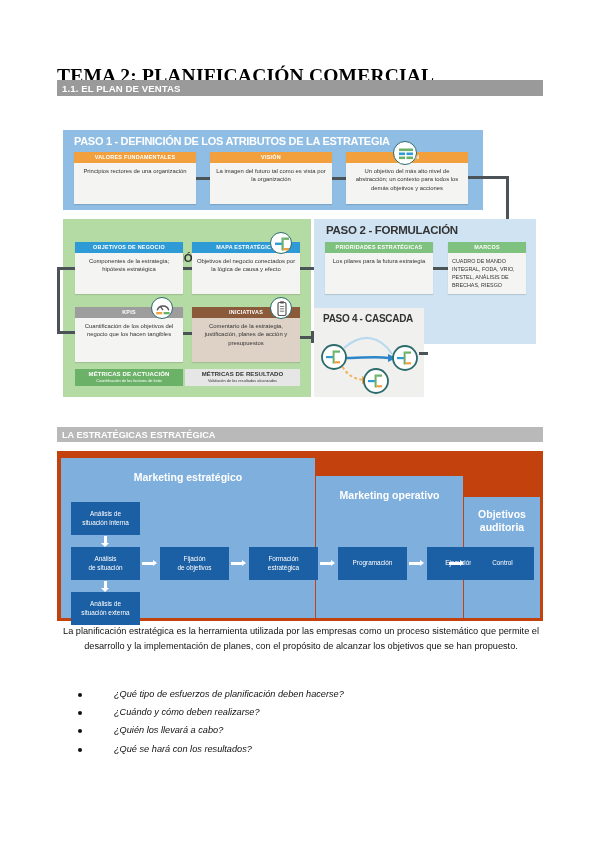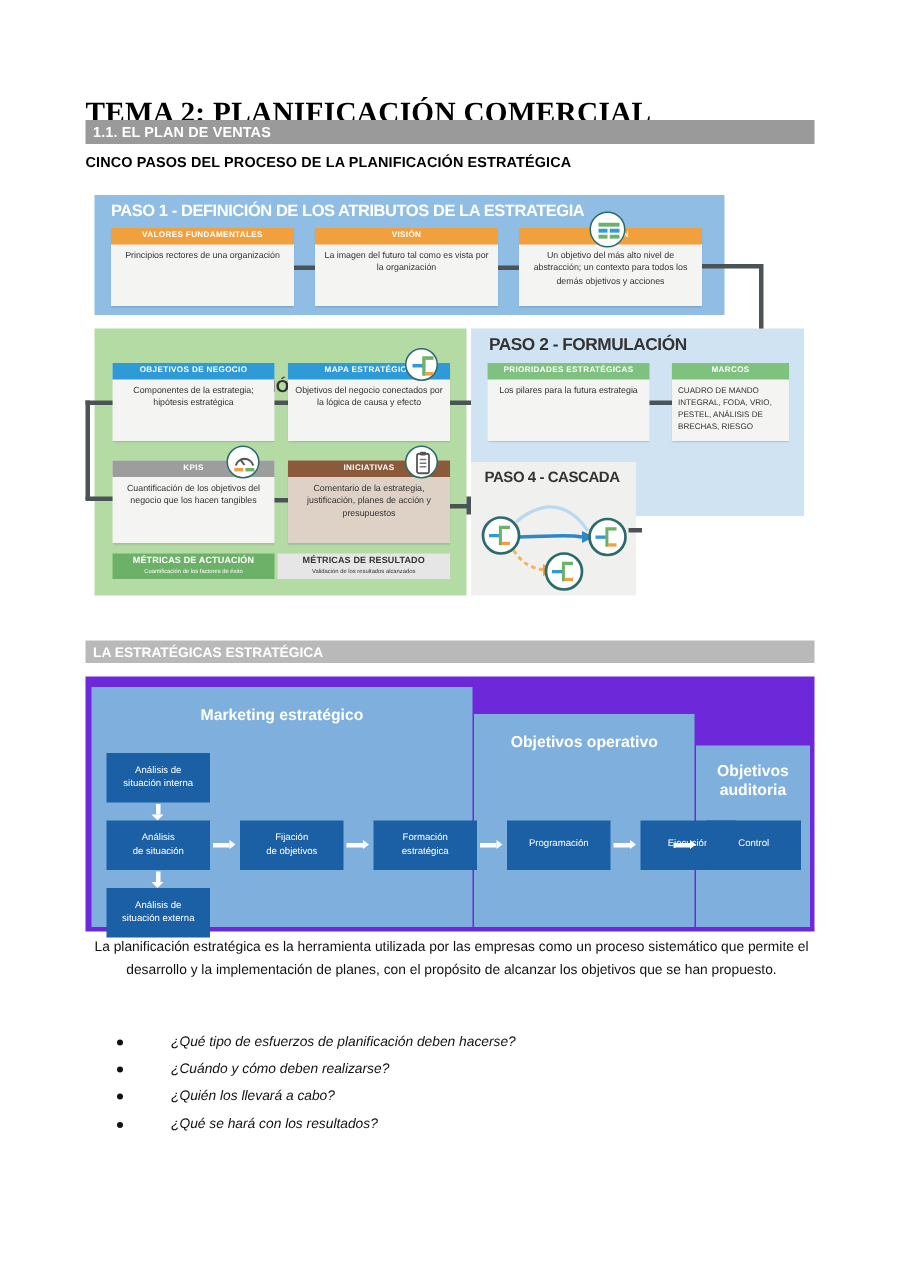--- a/index.html
+++ b/index.html
@@ -86,21 +86,21 @@
   .p5-list li{font-size:5.3px;line-height:1.5;color:#444;margin-bottom:1.5px;}
 
   
   .section-bar2{
     position:absolute;left:57px;top:427px;width:486px;height:15px;
     background:#b9b9b9;color:#fff;font-size:9.2px;font-weight:bold;
     display:flex;align-items:center;padding-left:5px;box-sizing:border-box;
   }
 
   
-  .dia2{position:absolute;left:57px;top:451px;width:486px;height:170px;background:#6d28d9;}
+  .dia2{position:absolute;left:57px;top:451px;width:486px;height:170px;background:#c2410c;}
   .band{position:absolute;background:#7fb0dd;box-sizing:border-box;}
   .band-lbl{
     position:absolute;text-align:center;color:#fff;font-weight:bold;
     font-size:10.5px;line-height:1.2;
   }
   .nbox{
     position:absolute;background:#1b5fa4;color:#fff;box-sizing:border-box;
     display:flex;align-items:center;justify-content:center;text-align:center;
     font-size:6.4px;line-height:1.4;padding:2px;
   }
@@ -124,21 +124,20 @@
   .bullets li{font-size:9.2px;line-height:1.0;color:#111;margin-bottom:9px;position:relative;padding-left:36px;}
   .bullets li .dot{position:absolute;left:0;top:3px;width:4px;height:4px;border-radius:50%;background:#111;}
 </style>
 </head>
 <body>
 
 <div class="page">
 
   <div class="doc-title">TEMA 2: PLANIFICACIÓN COMERCIAL</div>
   <div class="section-bar">1.1. EL PLAN DE VENTAS</div>
-  <div class="sub-head">CINCO PASOS DEL PROCESO DE LA PLANIFICACIÓN ESTRATÉGICA</div>
 
   <div class="dia1">
 
     <div class="panel p1">
       <div class="panel-title">PASO 1 - DEFINICIÓN DE LOS ATRIBUTOS DE LA ESTRATEGIA</div>
 
       <div class="card" style="left:11px;top:22px;width:122px;height:52px;">
         <div class="card-hd hd-orange">VALORES FUNDAMENTALES</div>
         <div class="card-bd">Principios rectores de una organización</div>
       </div>
@@ -298,21 +297,21 @@
 
   <div class="section-bar2">LA ESTRATÉGICAS ESTRATÉGICA</div>
 
   <div class="dia2">
 
     <div class="band" style="left:4px;top:7px;width:254px;height:160px;"></div>
     <div class="band" style="left:259px;top:25px;width:147px;height:142px;"></div>
     <div class="band" style="left:407px;top:46px;width:76px;height:121px;"></div>
 
     <div class="band-lbl" style="left:4px;top:20px;width:254px;">Marketing estratégico</div>
-    <div class="band-lbl" style="left:259px;top:38px;width:147px;">Objetivos operativo</div>
+    <div class="band-lbl" style="left:259px;top:38px;width:147px;">Marketing operativo</div>
     <div class="band-lbl" style="left:407px;top:57px;width:76px;">Objetivos</div>
     <div class="band-lbl" style="left:407px;top:70px;width:76px;">auditoria</div>
 
     <div class="nbox" style="left:14px;top:51px;width:69px;height:33px;flex-direction:column;">
       <span>Análisis de</span>
       <span>situación interna</span>
     </div>
     <div class="arr-d" style="left:44px;top:85px;height:11px;">
       <div class="shaft" style="height:7px;"></div>
         <div class="head" style="top:6.5px;"></div>

